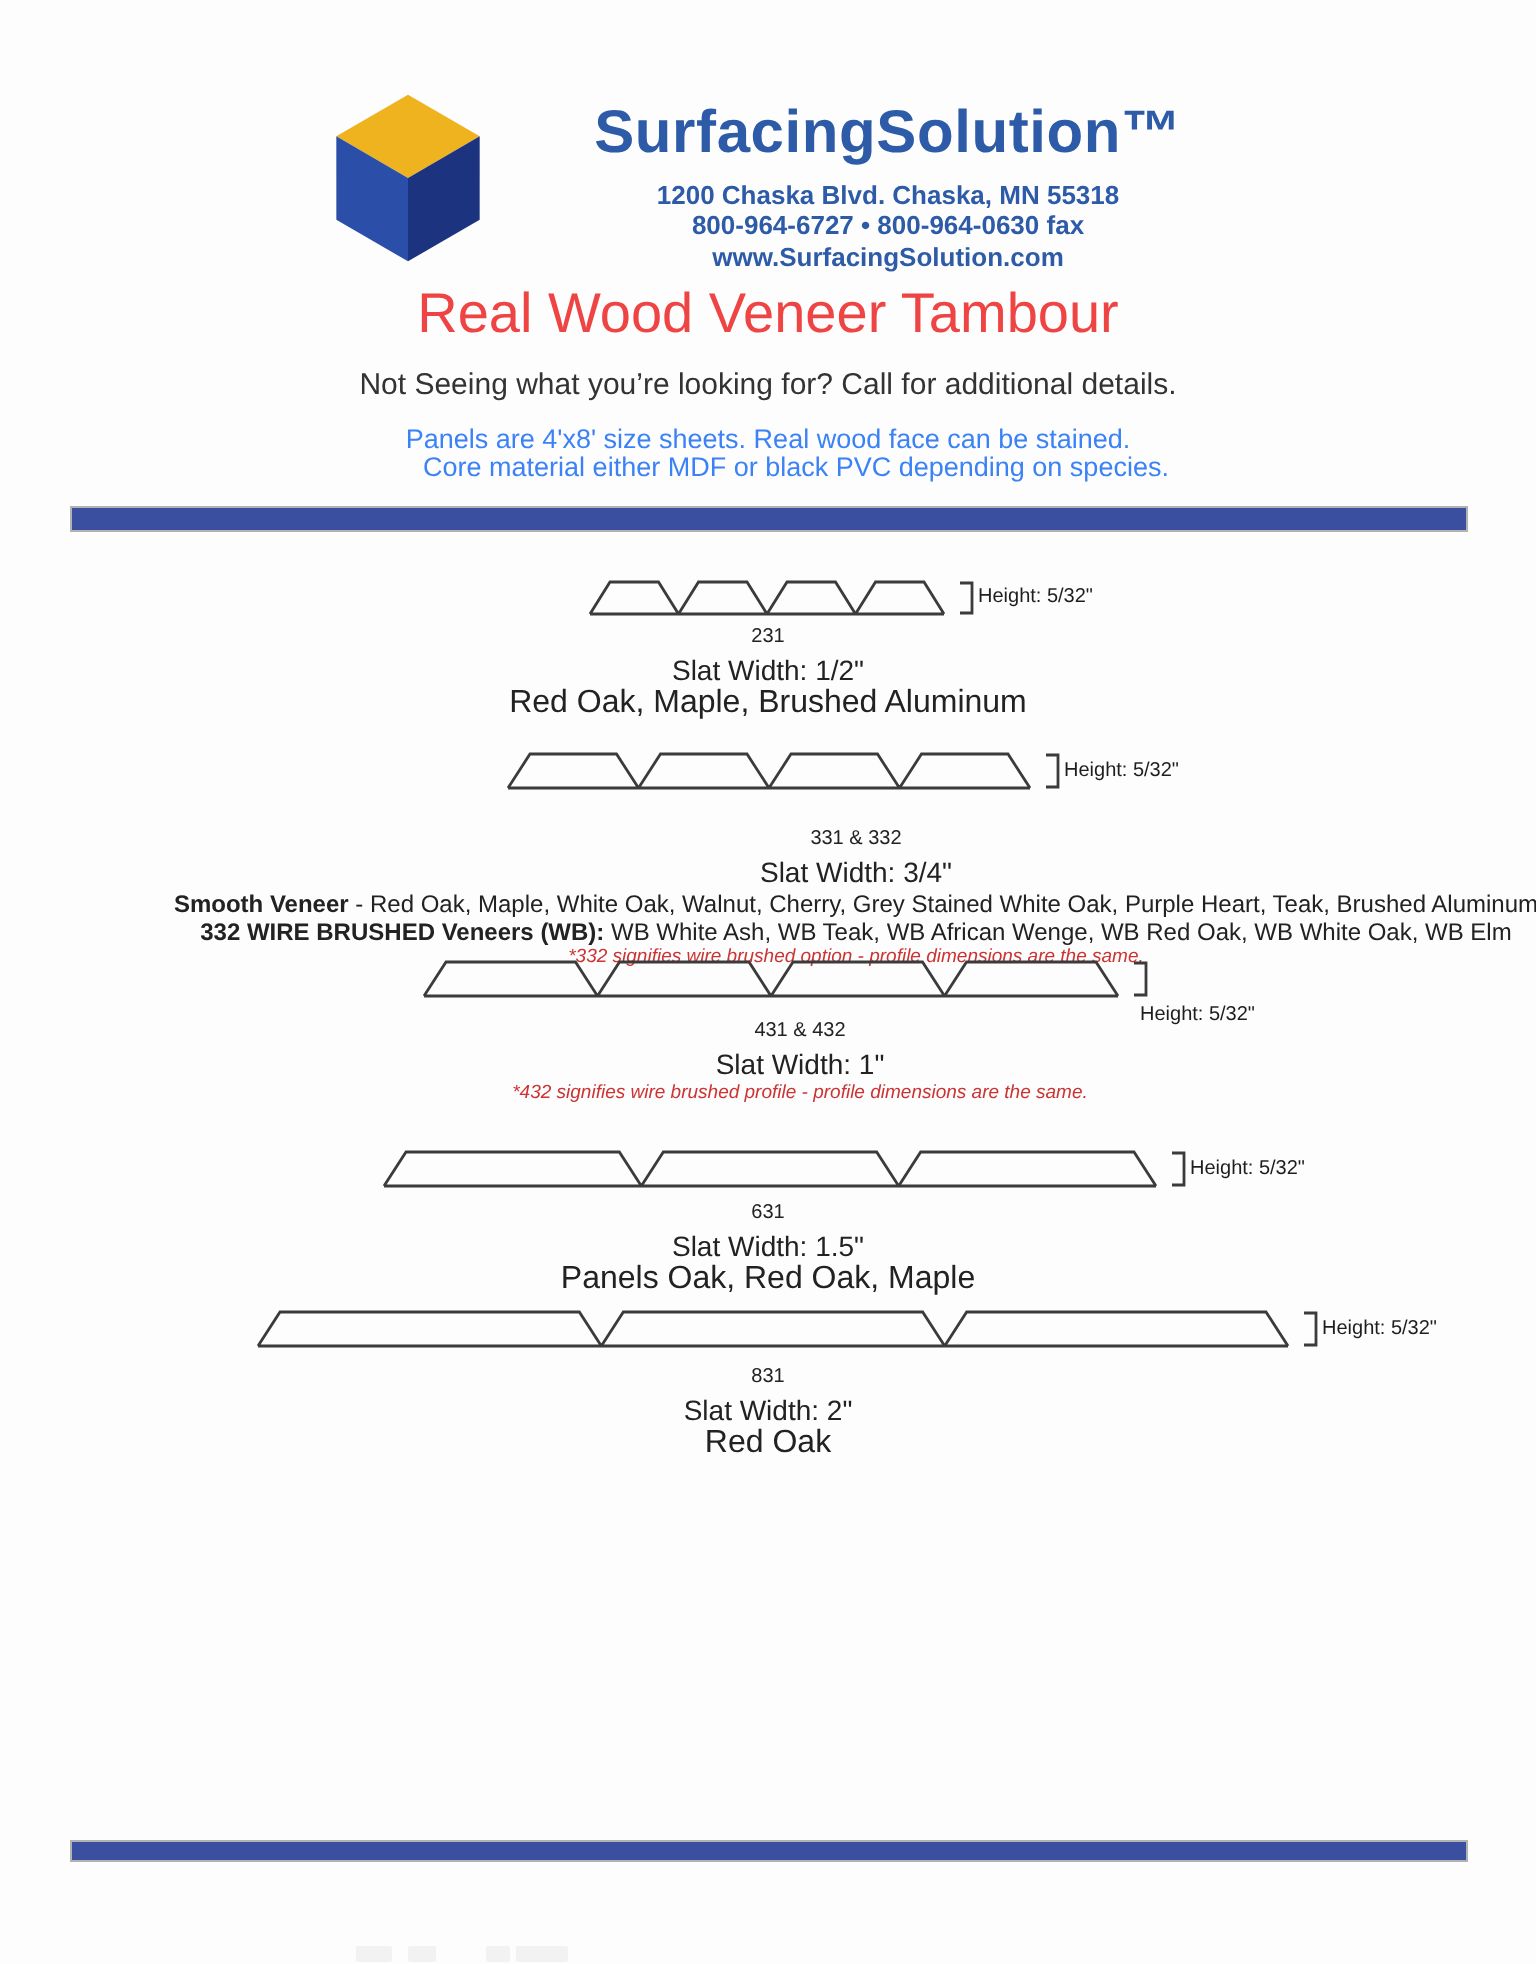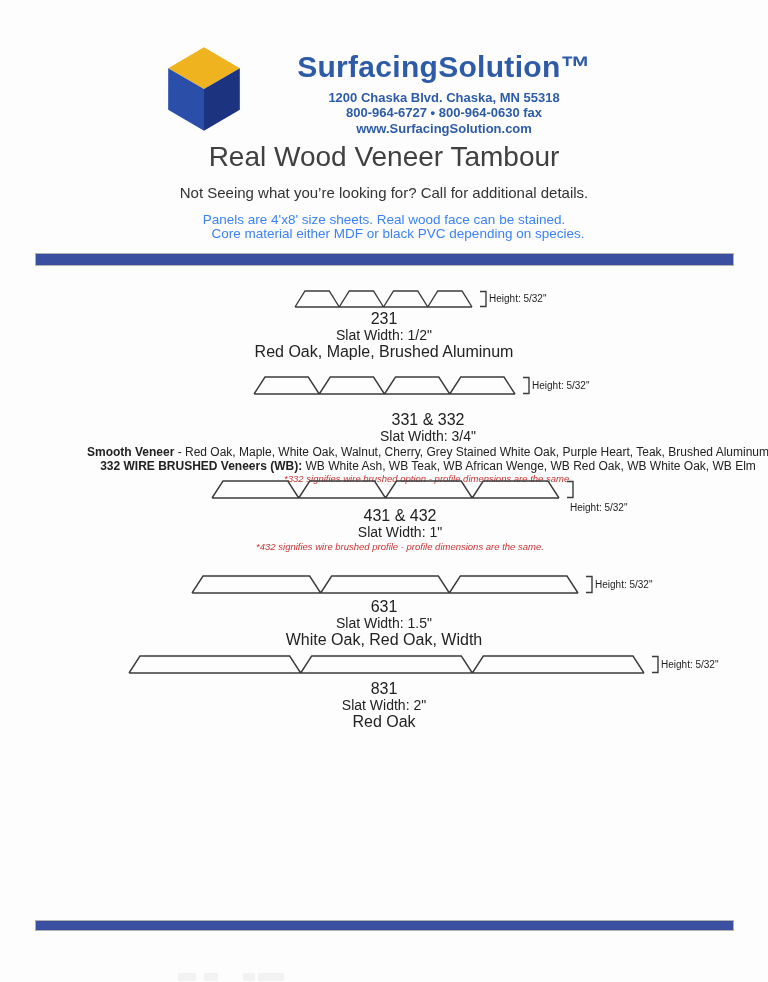--- a/index.html
+++ b/index.html
@@ -8,35 +8,35 @@
     font-family:Liberation Sans, sans-serif;overflow:hidden;
   }
   
   .header-logo{position:absolute;left:162px;top:44px;width:84px;height:90px;}
   .header-text{position:absolute;left:250px;top:52px;width:388px;text-align:center;color:var(--brand,#2d5ba7);}
   .brand{font-size:30px;font-weight:bold;letter-spacing:.3px;line-height:1;}
   .addr{font-size:13px;font-weight:bold;margin-top:8px;line-height:1.18;}
   .phone{font-size:13px;font-weight:bold;line-height:1.18;}
   .web{font-size:13px;font-weight:bold;line-height:1.18;}
   
-  .title{position:absolute;top:141px;left:0;width:100%;text-align:center;font-size:28px;color:#404040;}
+  .title{position:absolute;top:141px;left:0;width:100%;text-align:center;font-size:28px;color:#ef4444;}
   .subtitle{position:absolute;top:184px;left:0;width:100%;text-align:center;font-size:15px;color:#333;}
   .intro{position:absolute;left:0;width:100%;text-align:center;font-size:13.5px;color:#3b82f6;}
   .intro.l0{top:212px;}
   .intro.l1{top:226px;padding-left:14px;}
   
   .divider{position:absolute;left:35px;width:699px;background:var(--divider,#3a4f9f);border:1px solid #b2b2b2;box-sizing:border-box;}
   .divider.top{top:253px;height:13px;}
   .divider.bottom{top:920px;height:11px;}
   
   .profile-section{position:absolute;left:0;width:768px;}
   .profile-svg{position:absolute;}
   .height-label{position:absolute;font-size:10px;color:#1e1e1e;white-space:nowrap;}
   .profile-text{position:absolute;left:0;width:100%;text-align:center;color:#222;}
-  .p-model{font-size:16px;line-height:17px;}
+  .p-model{font-size:10px;line-height:17px;}
   .p-slat{font-size:14px;line-height:17px;}
   .p-line{font-size:16px;line-height:16px;}
   .p-line.small{font-size:12px;line-height:14px;}
   .p-note{font-size:9.5px;line-height:12px;font-style:italic;color:var(--note,#cc3333);}
   
   .footer-marks{position:absolute;top:973px;left:0;width:768px;height:9px;}
   .footer-marks span{position:absolute;top:0;height:8px;background:#f2f2f2;border-radius:1px;}
 </style>
 </head>
 <body>
@@ -101,21 +101,21 @@
         </div>
       </div>
       <div class="profile-section" style="top: 576px;">
         <svg width="412" height="21" class="profile-svg" style="left: 191px; top: -1px;">
           <path d="M1 18 L387 18 M1 18 L12 1 L118.66666666666666 1 L129.66666666666666 18 M129.66666666666666 18 L140.66666666666666 1 L247.33333333333331 1 L258.3333333333333 18 M258.3333333333333 18 L269.3333333333333 1 L376 1 L387 18 M395 1.5 L401 1.5 L401 17.5 L395 17.5" fill="none" stroke="#3b3b3b" stroke-width="1.4"></path>
         </svg>
         <span class="height-label" style="left: 595px; top: 3px;">Height: 5/32"</span>
         <div class="profile-text" style="top: 22px;">
           <div class="p-model">631</div>
           <div class="p-slat">Slat Width: 1.5"</div>
-          <div class="p-line">White Oak, Red Oak, Width</div>
+          <div class="p-line">Panels Oak, Red Oak, Maple</div>
         </div>
       </div>
       <div class="profile-section" style="top: 656px;">
         <svg width="541" height="21" class="profile-svg" style="left: 128px; top: -1px;">
           <path d="M1 18 L516 18 M1 18 L12 1 L161.66666666666666 1 L172.66666666666666 18 M172.66666666666666 18 L183.66666666666666 1 L333.3333333333333 1 L344.3333333333333 18 M344.3333333333333 18 L355.3333333333333 1 L505 1 L516 18 M524 1.5 L530 1.5 L530 17.5 L524 17.5" fill="none" stroke="#3b3b3b" stroke-width="1.4"></path>
         </svg>
         <span class="height-label" style="left: 661px; top: 3px;">Height: 5/32"</span>
         <div class="profile-text" style="top: 24px;">
           <div class="p-model">831</div>
           <div class="p-slat">Slat Width: 2"</div>

